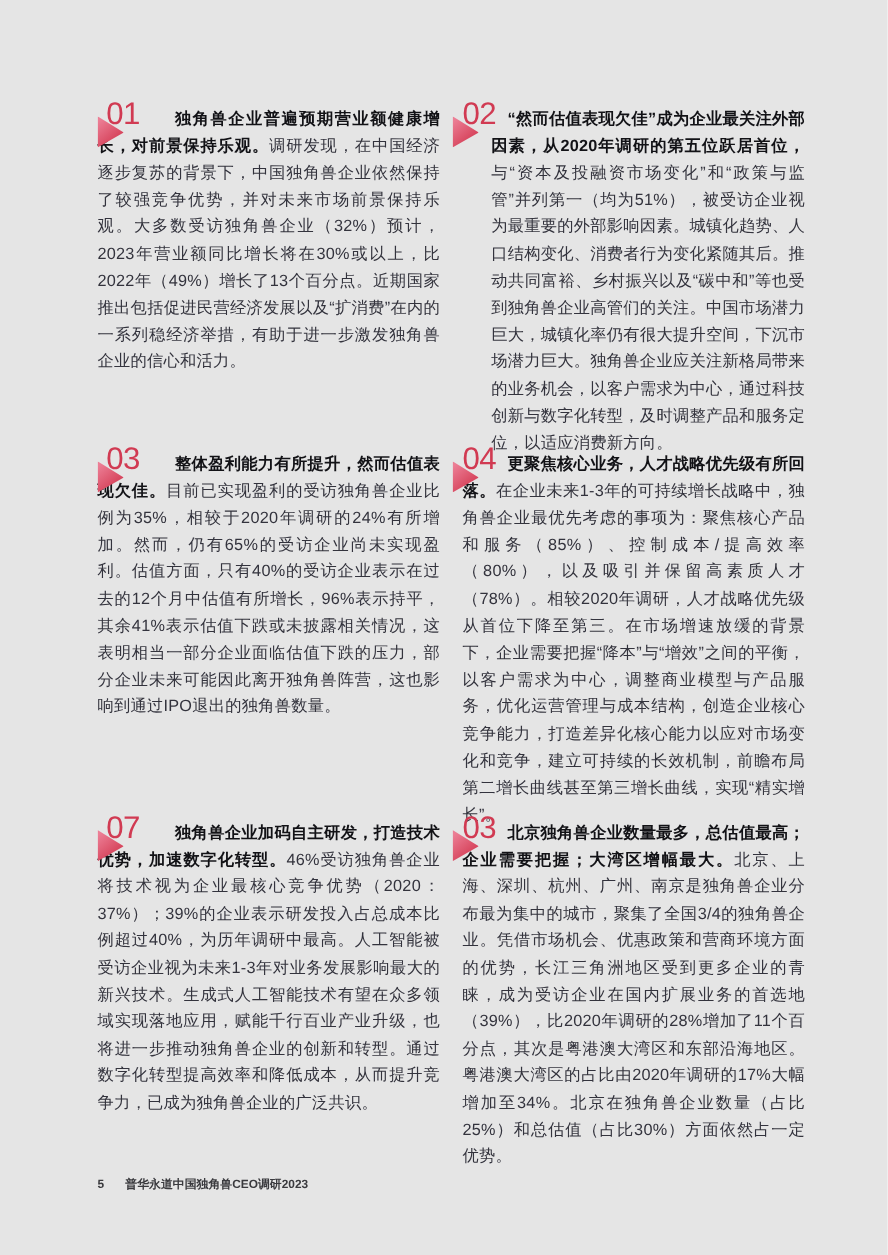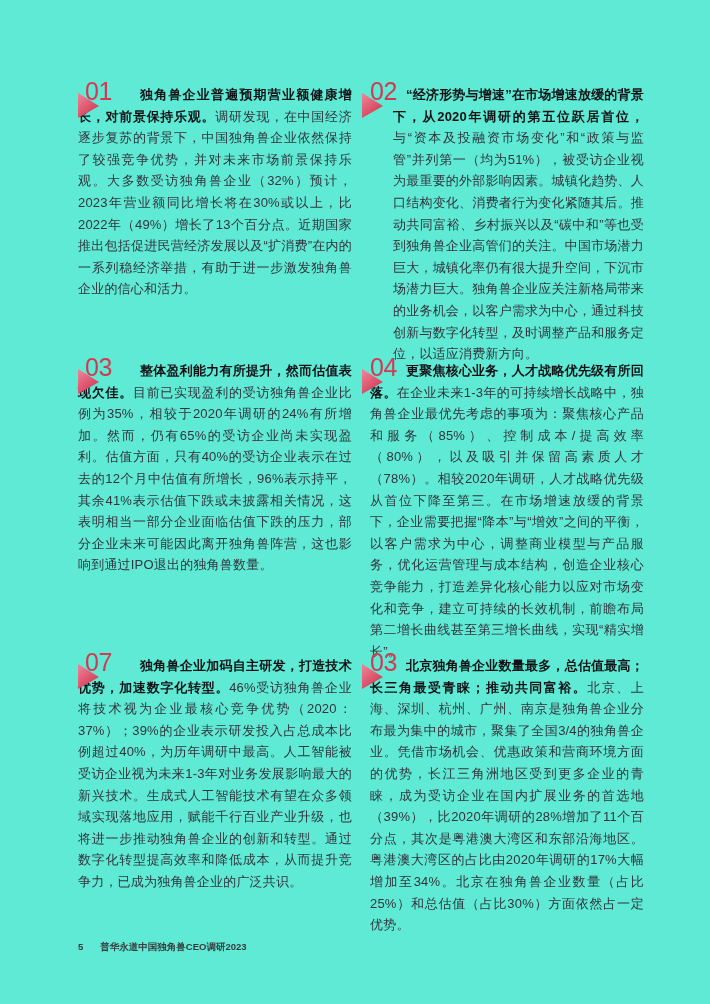--- a/index.html
+++ b/index.html
@@ -1,20 +1,20 @@
 <!DOCTYPE html>
 <html><head>
 <meta charset="utf-8">
 <style>
   html,body{margin:0;padding:0;}
   body{
     width:710px;height:1004px;background:#ffffff;
     font-family:"Liberation Sans","DejaVu Sans",sans-serif;
   }
-  .page{position:relative;width:710px;height:1004px;background:#5eead4;overflow:hidden;}
+  .page{position:relative;width:710px;height:1004px;background:#e5e5e5;overflow:hidden;}
   .grid{
     position:absolute;left:78px;top:84px;width:566px;
     display:grid;grid-template-columns:274px 274px;column-gap:18px;
     grid-template-rows:276px 295px auto;align-items:start;
   }
   .section{position:relative;}
   .section p{
     margin:0;font-size:13px;line-height:21.6px;text-align:justify;
     color:#33333d;letter-spacing:0.2px;
   }
@@ -57,21 +57,21 @@
         <span class="num">01</span>
       </div>
       <p><b>独角兽企业普遍预期营业额健康增长，对前景保持乐观。</b><span>调研发现，在中国经济逐步复苏的背景下，中国独角兽企业依然保持了较强竞争优势，并对未来市场前景保持乐观。大多数受访独角兽企业（32%）预计，2023年营业额同比增长将在30%或以上，比2022年（49%）增长了13个百分点。近期国家推出包括促进民营经济发展以及“扩消费”在内的一系列稳经济举措，有助于进一步激发独角兽企业的信心和活力。</span></p>
     </div>
 
     <div class="section sec-c">
       <div class="marker">
         <span class="tri"></span>
         <span class="num">02</span>
       </div>
-      <p><b>“经济形势与增速”在市场增速放缓的背景下，从2020年调研的第五位跃居首位，</b><span>与“资本及投融资市场变化”和“政策与监管”并列第一（均为51%），被受访企业视为最重要的外部影响因素。城镇化趋势、人口结构变化、消费者行为变化紧随其后。推动共同富裕、乡村振兴以及“碳中和”等也受到独角兽企业高管们的关注。中国市场潜力巨大，城镇化率仍有很大提升空间，下沉市场潜力巨大。独角兽企业应关注新格局带来的业务机会，以客户需求为中心，通过科技创新与数字化转型，及时调整产品和服务定位，以适应消费新方向。</span></p>
+      <p><b>“然而估值表现欠佳”成为企业最关注外部因素，从2020年调研的第五位跃居首位，</b><span>与“资本及投融资市场变化”和“政策与监管”并列第一（均为51%），被受访企业视为最重要的外部影响因素。城镇化趋势、人口结构变化、消费者行为变化紧随其后。推动共同富裕、乡村振兴以及“碳中和”等也受到独角兽企业高管们的关注。中国市场潜力巨大，城镇化率仍有很大提升空间，下沉市场潜力巨大。独角兽企业应关注新格局带来的业务机会，以客户需求为中心，通过科技创新与数字化转型，及时调整产品和服务定位，以适应消费新方向。</span></p>
     </div>
 
     <div class="section sec-a">
       <div class="marker">
         <span class="tri"></span>
         <span class="num">03</span>
       </div>
       <p><b>整体盈利能力有所提升，然而估值表现欠佳。</b><span>目前已实现盈利的受访独角兽企业比例为35%，相较于2020年调研的24%有所增加。然而，仍有65%的受访企业尚未实现盈利。估值方面，只有40%的受访企业表示在过去的12个月中估值有所增长，96%表示持平，其余41%表示估值下跌或未披露相关情况，这表明相当一部分企业面临估值下跌的压力，部分企业未来可能因此离开独角兽阵营，这也影响到通过IPO退出的独角兽数量。</span></p>
     </div>
 
@@ -89,21 +89,21 @@
         <span class="num">07</span>
       </div>
       <p><b>独角兽企业加码自主研发，打造技术优势，加速数字化转型。</b><span>46%受访独角兽企业将技术视为企业最核心竞争优势（2020：37%）；39%的企业表示研发投入占总成本比例超过40%，为历年调研中最高。人工智能被受访企业视为未来1-3年对业务发展影响最大的新兴技术。生成式人工智能技术有望在众多领域实现落地应用，赋能千行百业产业升级，也将进一步推动独角兽企业的创新和转型。通过数字化转型提高效率和降低成本，从而提升竞争力，已成为独角兽企业的广泛共识。</span></p>
     </div>
 
     <div class="section sec-b">
       <div class="marker">
         <span class="tri"></span>
         <span class="num">03</span>
       </div>
-      <p><b>北京独角兽企业数量最多，总估值最高；长三角最受青睐；推动共同富裕。</b><span>北京、上海、深圳、杭州、广州、南京是独角兽企业分布最为集中的城市，聚集了全国3/4的独角兽企业。凭借市场机会、优惠政策和营商环境方面的优势，长江三角洲地区受到更多企业的青睐，成为受访企业在国内扩展业务的首选地（39%），比2020年调研的28%增加了11个百分点，其次是粤港澳大湾区和东部沿海地区。粤港澳大湾区的占比由2020年调研的17%大幅增加至34%。北京在独角兽企业数量（占比25%）和总估值（占比30%）方面依然占一定优势。</span></p>
+      <p><b>北京独角兽企业数量最多，总估值最高；企业需要把握；大湾区增幅最大。</b><span>北京、上海、深圳、杭州、广州、南京是独角兽企业分布最为集中的城市，聚集了全国3/4的独角兽企业。凭借市场机会、优惠政策和营商环境方面的优势，长江三角洲地区受到更多企业的青睐，成为受访企业在国内扩展业务的首选地（39%），比2020年调研的28%增加了11个百分点，其次是粤港澳大湾区和东部沿海地区。粤港澳大湾区的占比由2020年调研的17%大幅增加至34%。北京在独角兽企业数量（占比25%）和总估值（占比30%）方面依然占一定优势。</span></p>
     </div>
 
   </div>
 
   <div class="footer">
     <span class="pgnum">5</span>
     <span>普华永道中国独角兽CEO调研2023</span>
   </div>
 </div>
 

